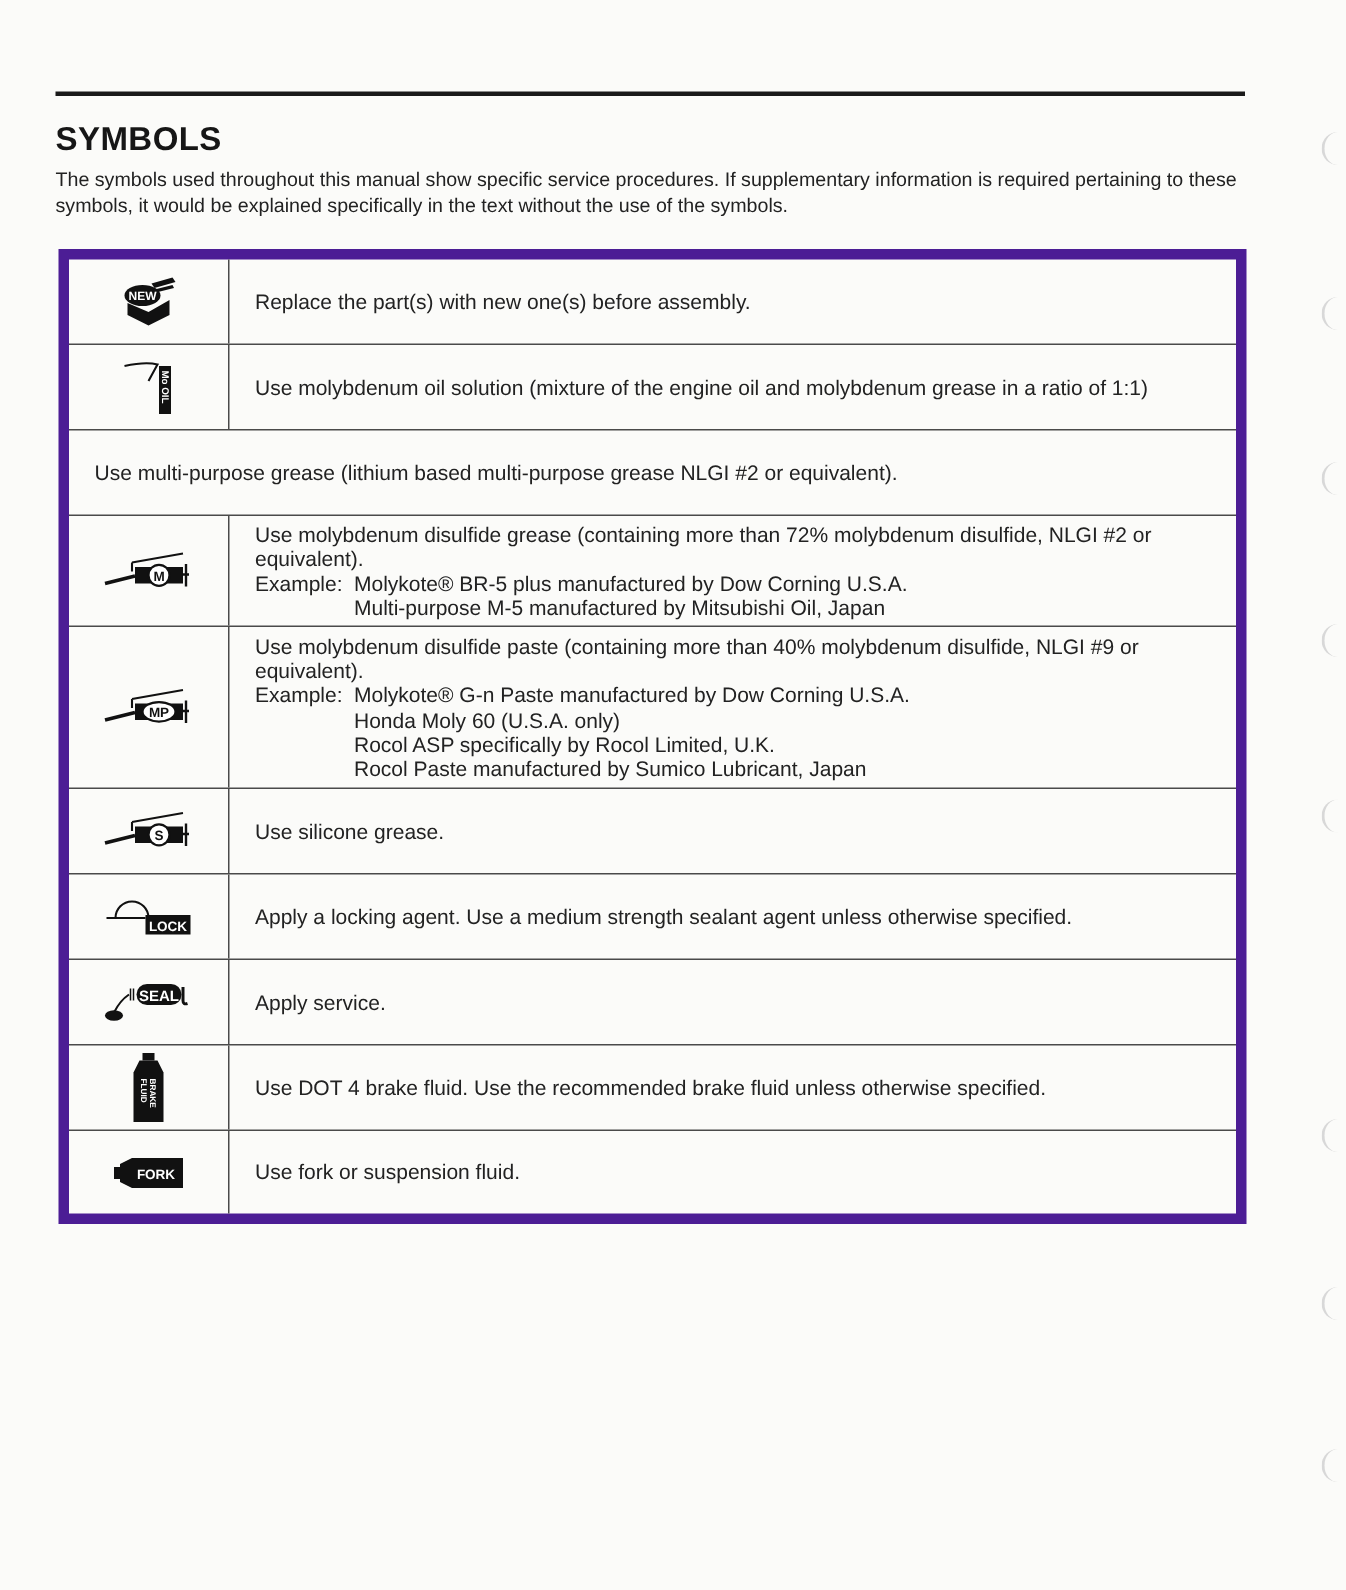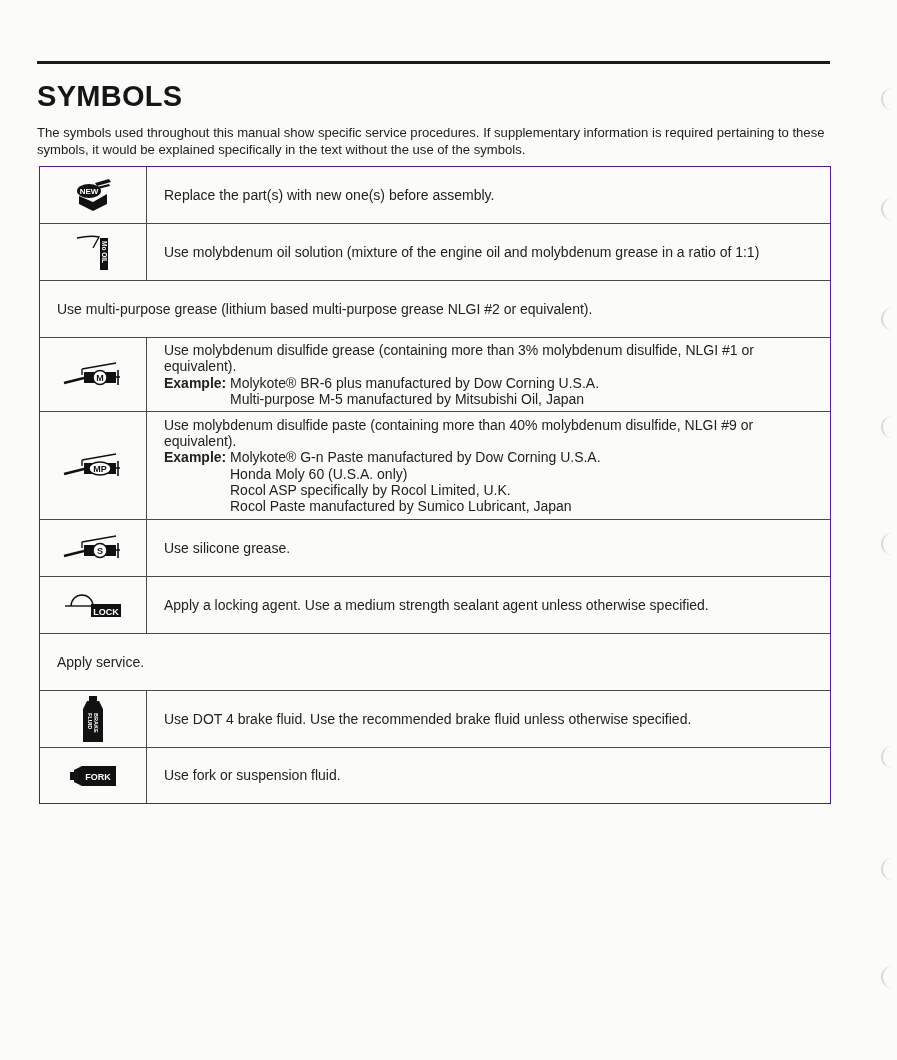--- a/index.html
+++ b/index.html
@@ -10,52 +10,52 @@
       overflow: hidden;
       font-family: "Liberation Sans", sans-serif;
       color: #1c1c1c;
     }
     .top-rule {
       position: absolute; left: 37px; top: 61px;
       width: 793px; height: 3px; background: #1a1a1a;
     }
     .title {
       position: absolute; left: 37px; top: 80px;
-      font-size: 29px; font-weight: bold; letter-spacing: 0.3px;
+      font-size: 22px; font-weight: bold; letter-spacing: 0.3px;
       color: #161616;
     }
     .intro {
-      position: absolute; left: 37px; top: 124px; width: 800px;
+      position: absolute; left: 37px; top: 111px; width: 800px;
       font-size: 13.1px; line-height: 17px; color: #222;
     }
     .symtable {
       position: absolute; left: 39px; top: 166px;
       width: 792px;
-      border: 1px solid #4c1d95;
+      border: 7px solid #4c1d95;
       box-sizing: border-box;
     }
     .row {
       display: flex;
       border-top: 1px solid #4a4a4a;
       box-sizing: border-box;
     }
     .row:first-child { border-top: none; }
     .icon-cell {
       width: 106px; flex: none;
       border-right: 1px solid #4a4a4a;
       display: flex; align-items: center; justify-content: center;
     }
     .desc-cell {
       flex: 1;
       padding: 0 12px 0 17px;
       font-size: 14px; line-height: 16.3px; color: #222;
       display: flex; flex-direction: column; justify-content: center;
     }
     .ex-line { display: flex; }
-    .ex-label { width: 66px; flex: none; font-weight: bold; }
+    .ex-label { width: 66px; flex: none; }
     .ex-indent { padding-left: 66px; }
     svg { display: block; }
     .ring {
       position: absolute; right: 0; width: 14px; height: 22px;
       border-left: 2px solid #d8d8d8; border-radius: 12px 0 0 12px;
     }
   </style>
 </head>
 <body>
 
@@ -105,25 +105,25 @@
       <svg width="62" height="28" viewBox="0 0 62 28">
         <path d="M2 22 L22 17" stroke="#111" stroke-width="2.4"></path>
         <path d="M20 8 L20 14 M20 8 L54 2" stroke="#111" stroke-width="1.4"></path>
         <rect x="22" y="11" width="32" height="11" fill="#111"></rect>
         <circle cx="38" cy="16.5" r="7" fill="#fff" stroke="#111" stroke-width="1.5"></circle>
         <path d="M56 9 L56 24 M54 16 L58 16" stroke="#111" stroke-width="1.6"></path>
         <text x="38" y="20" font-size="9" font-weight="bold" fill="#111" text-anchor="middle" font-family="Liberation Sans, sans-serif">M</text>
       </svg>
     </div>
     <div class="desc-cell">
-      <div>Use molybdenum disulfide grease (containing more than 3% molybdenum disulfide, NLGI #1 or</div>
+      <div>Use molybdenum disulfide grease (containing more than 72% molybdenum disulfide, NLGI #2 or</div>
       <div>equivalent).</div>
       <div class="ex-line">
         <span class="ex-label">Example:</span>
-        <span>Molykote® BR-6 plus manufactured by Dow Corning U.S.A.</span>
+        <span>Molykote® BR-5 plus manufactured by Dow Corning U.S.A.</span>
       </div>
       <div class="ex-indent">Multi-purpose M-5 manufactured by Mitsubishi Oil, Japan</div>
     </div>
   </div>
 
   <div class="row" style="height:108px">
     <div class="icon-cell">
       <svg width="62" height="28" viewBox="0 0 62 28">
         <path d="M2 22 L22 17" stroke="#111" stroke-width="2.4"></path>
         <path d="M20 8 L20 14 M20 8 L54 2" stroke="#111" stroke-width="1.4"></path>
@@ -170,20 +170,30 @@
         <rect x="28" y="14" width="30" height="13" fill="#111"></rect>
         <text x="43" y="24.5" font-size="9" font-weight="bold" fill="#fff" text-anchor="middle" font-family="Liberation Sans, sans-serif">LOCK</text>
       </svg>
     </div>
     <div class="desc-cell">
       <div>Apply a locking agent.  Use a medium strength sealant agent unless otherwise specified.</div>
     </div>
   </div>
 
   <div class="row" style="height:57px">
+    <div class="icon-cell">
+      <svg width="62" height="30" viewBox="0 0 62 30">
+        <ellipse cx="8" cy="24" rx="6" ry="3.5" fill="#111"></ellipse>
+        <path d="M8 22 Q12 14 18 10" stroke="#111" stroke-width="1.4" fill="none"></path>
+        <path d="M19 6 L19 14 M21 6 L21 14" stroke="#111" stroke-width="1"></path>
+        <rect x="23" y="3" width="30" height="14" rx="7" fill="#111"></rect>
+        <path d="M54 5 L54 14 Q54 17 57 16" stroke="#111" stroke-width="2" fill="none"></path>
+        <text x="38" y="14" font-size="10" font-weight="bold" fill="#fff" text-anchor="middle" font-family="Liberation Sans, sans-serif">SEAL</text>
+      </svg>
+    </div>
     <div class="desc-cell">
       <div>Apply service.</div>
     </div>
   </div>
 
   <div class="row" style="height:57px">
     <div class="icon-cell">
       <svg width="22" height="46" viewBox="0 0 22 46">
         <rect x="7" y="0" width="8" height="5" fill="#111"></rect>
         <path d="M5 5 L17 5 L21 13 L21 46 L1 46 L1 13 Z" fill="#111"></path>

